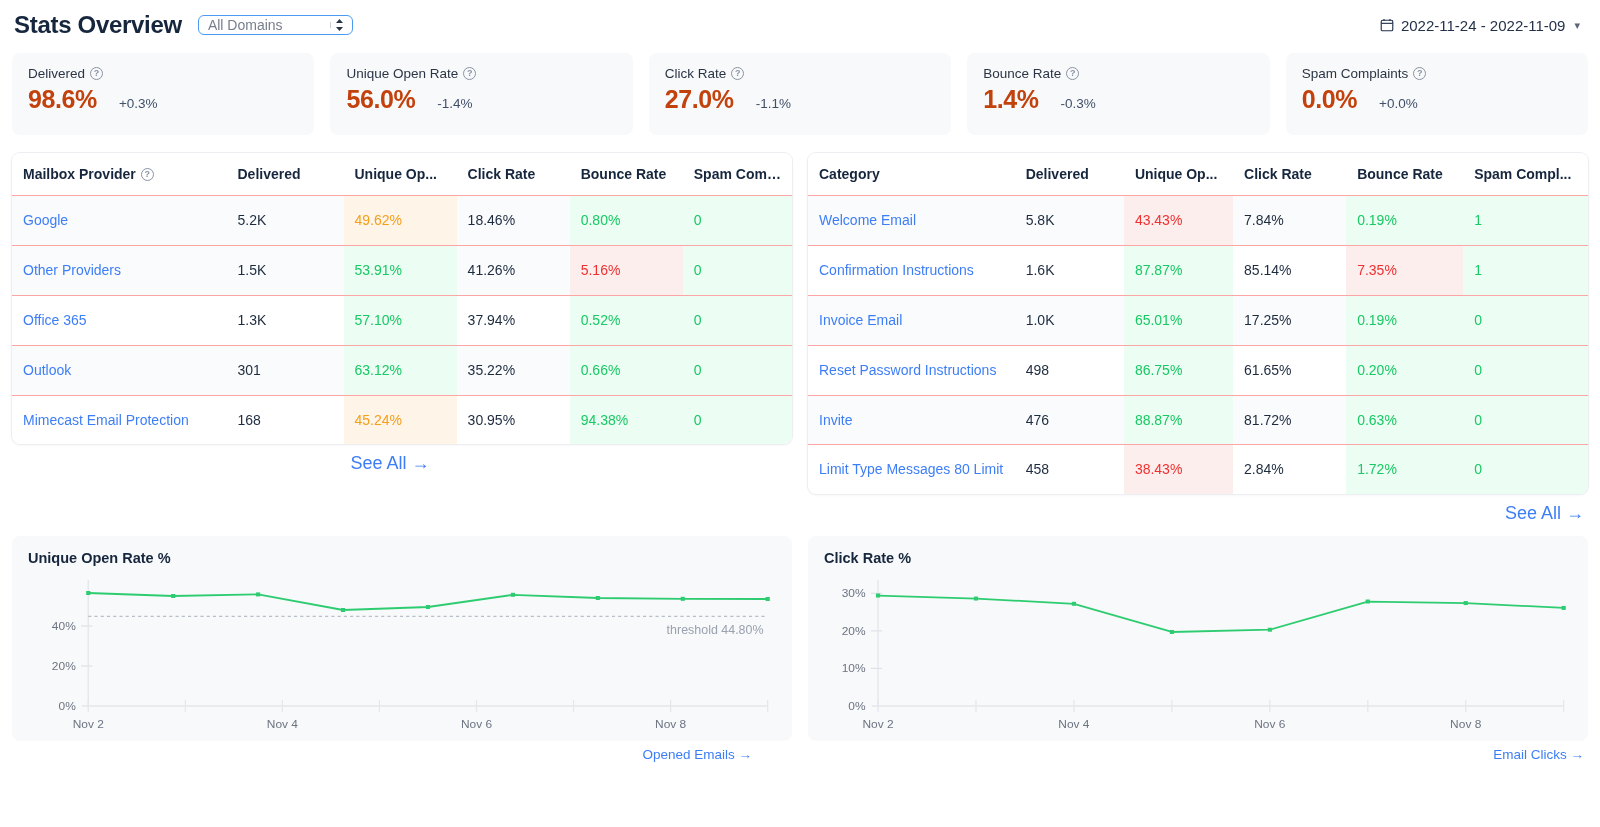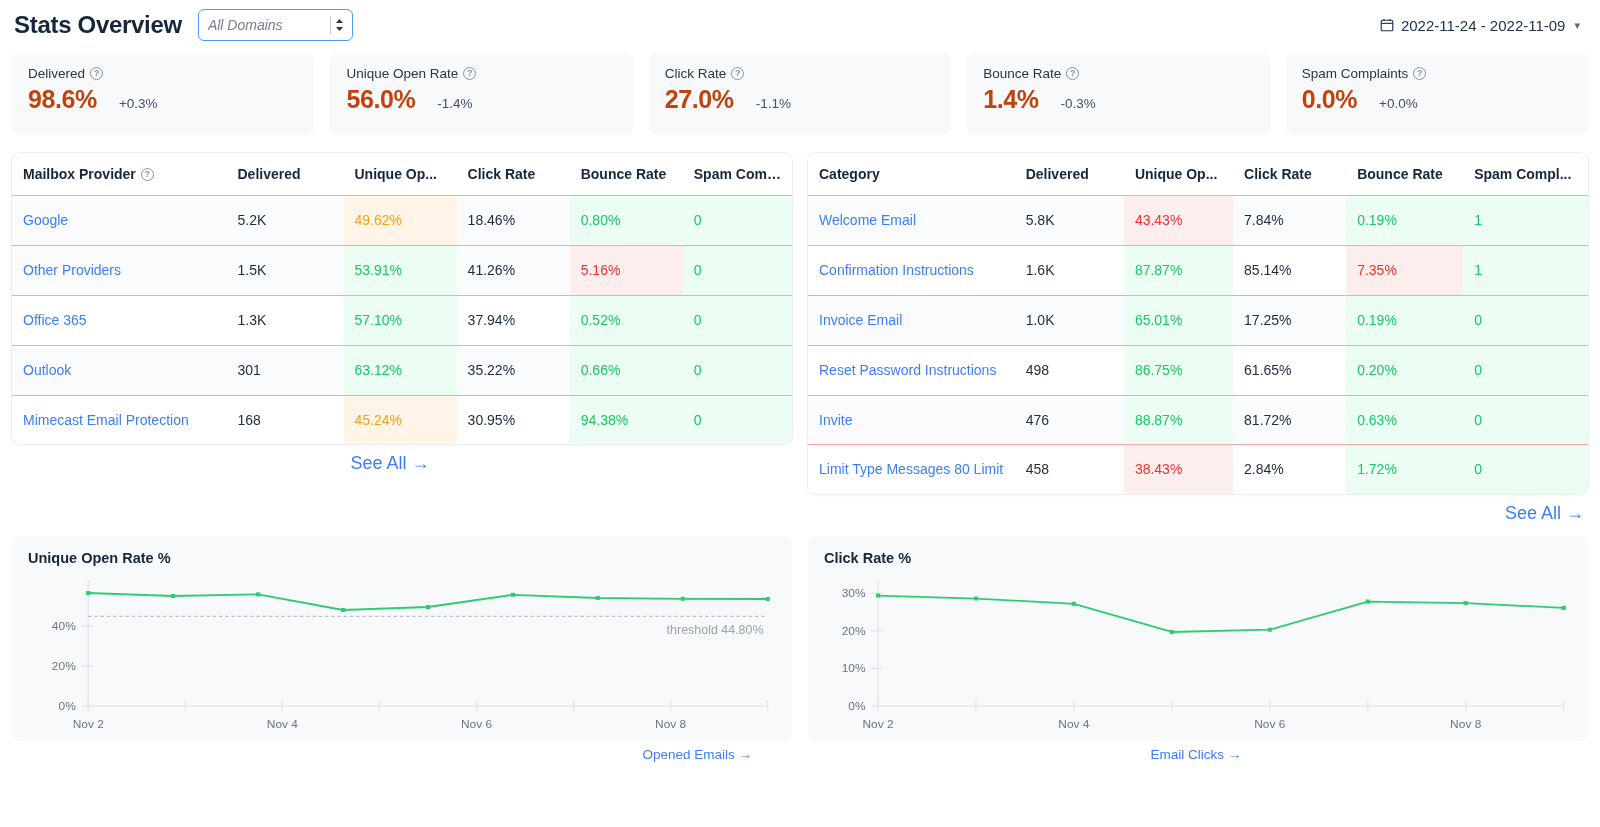--- a/index.html
+++ b/index.html
@@ -9,26 +9,26 @@
     font-family: "Liberation Sans", sans-serif;
     color: #1b2a41;
     overflow: hidden;
   }
   .page { width: 1600px; height: 827px; padding: 0 12px; position: relative; }
 
   
   .header { height: 50px; display: flex; align-items: center; padding: 4px 2px; }
   .page-title { font-size: 24px; font-weight: 700; color: #16263d; letter-spacing: -0.3px; }
   .domain-select {
-    margin-left: 8px; width: 155px; height: 32px;
+    margin-left: 8px; width: 155px; height: 20px;
     border: 1px solid #4b9bf5; border-radius: 6px;
     background: #fff; color: #777e8c; font-size: 14px;
     font-family: "Liberation Sans", sans-serif;
     padding: 0 26px 0 9px; appearance: none; -webkit-appearance: none;
-    position: relative; outline: none; font-style: italic;
+    position: relative; outline: none;
   }
   .select-wrap { position: relative; display: inline-block; margin-left: 8px; }
   .select-wrap .arrows {
     position: absolute; right: 9px; top: 50%; transform: translateY(-50%);
     font-size: 11px; line-height: 7px; color: #2b3545; pointer-events: none;
     display: flex; flex-direction: column; align-items: center;
   }
   .select-wrap .divider {
     position: absolute; right: 22px; top: 7px; bottom: 7px; width: 1px;
     background: #c9ced8; pointer-events: none;
@@ -92,21 +92,21 @@
 
   
   .charts-row { display: flex; gap: 16px; margin-top: 12px; }
   .chart-col { flex: 1; min-width: 0; }
   .chart-card {
     background: #f8f9fa; border-radius: 8px; height: 205px; padding: 14px 16px 0 16px;
     position: relative;
   }
   .chart-title { font-size: 14.5px; font-weight: 700; color: #16263d; }
   .chart-svg { display: block; width: 100%; height: 168px; margin-top: 2px; }
-  .chart-foot { text-align: center; padding: 6px 4px 0 0; font-size: 13.5px; }
+  .chart-foot { text-align: right; padding: 6px 4px 0 0; font-size: 13.5px; }
   .chart-foot a { color: #3d7ef7; text-decoration: none; }
   .chart-foot.center { text-align: right; padding-right: 40px; }
   .ax-txt { font-size: 11.5px; fill: #6c7482; font-family: "Liberation Sans", sans-serif; }
   .thr-txt { font-size: 12px; fill: #9aa2af; font-family: "Liberation Sans", sans-serif; }
 </style>
 </head>
 <body>
 
 <div class="page">
 

